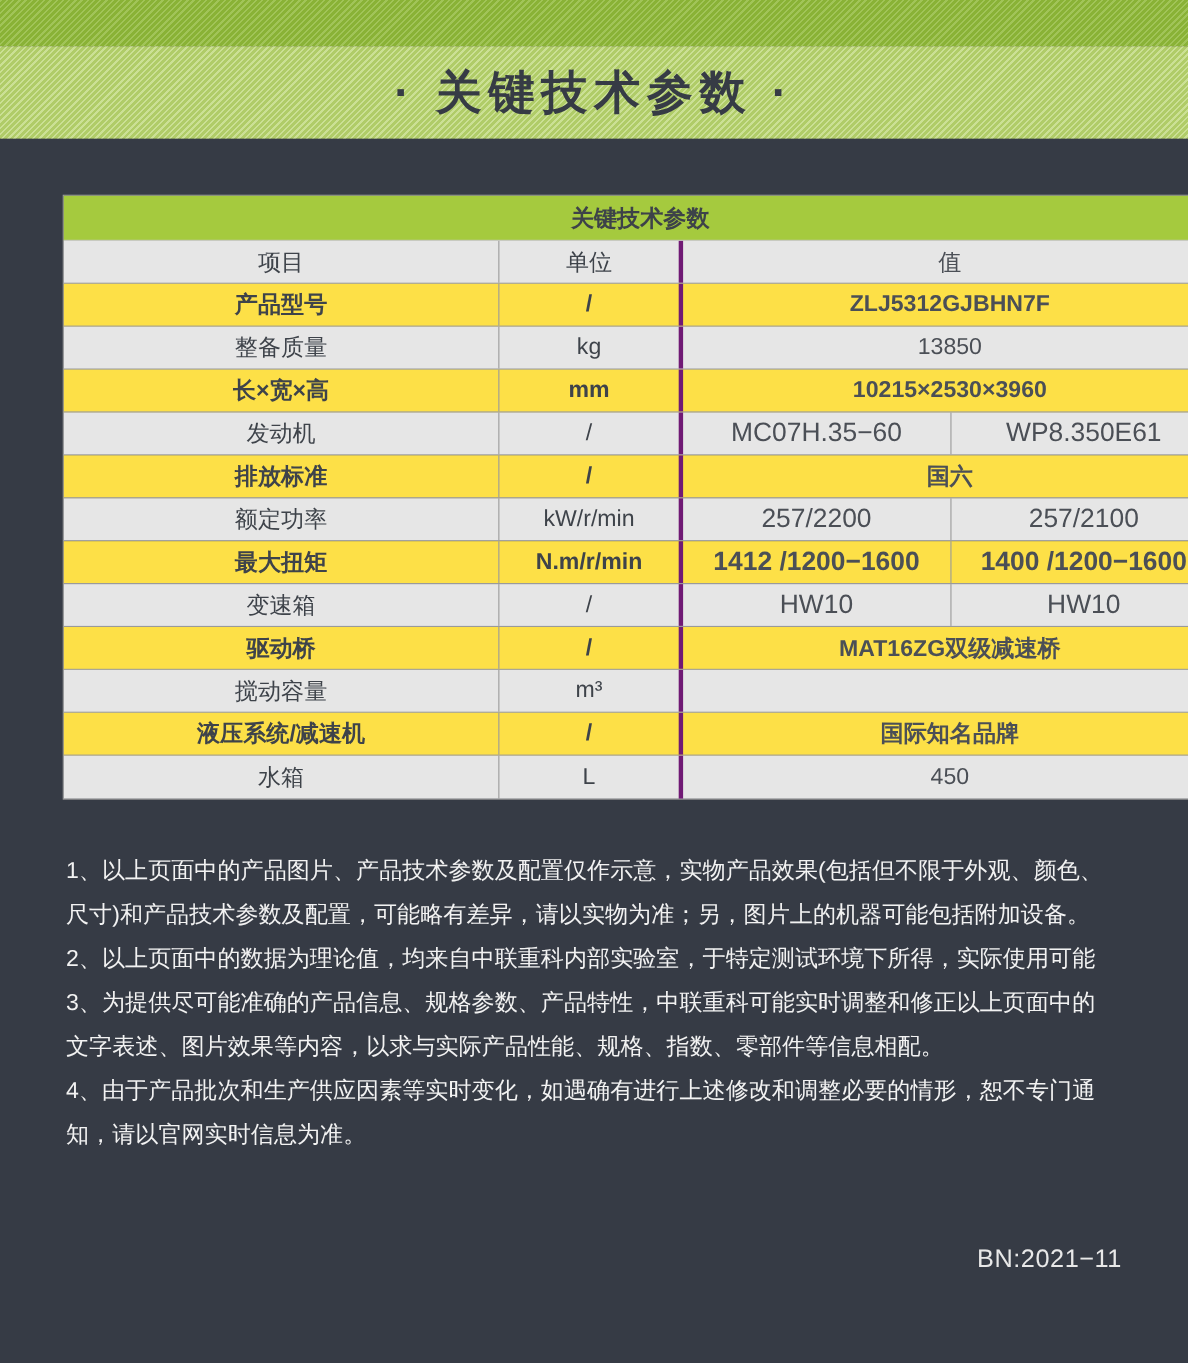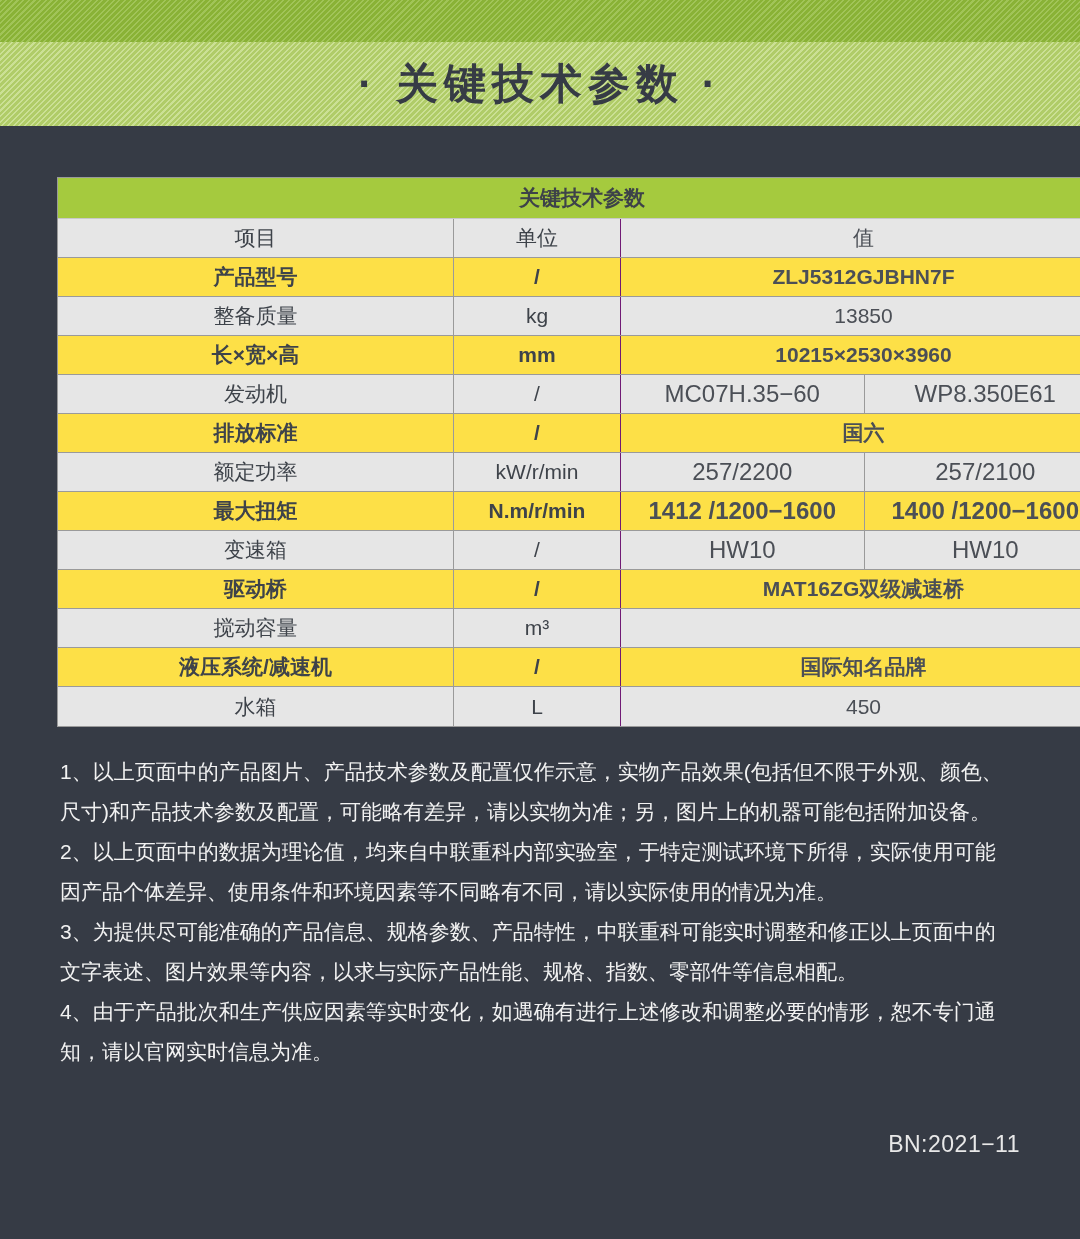--- a/index.html
+++ b/index.html
@@ -59,33 +59,33 @@
   .t-row { display: flex; height: 39px; border-bottom: 1px solid #9a9a9a; }
   .t-row:last-child { border-bottom: none; }
   .t-row.gray  { background: #e6e6e6; }
   .t-row.white { background: #fde047; font-weight: bold; }
   .c {
     display: flex; align-items: center; justify-content: center;
     color: #3e434a;
     text-align: center;
   }
   .c.item { width: 396px; border-right: 1px solid #9a9a9a; }
-  .c.unit { width: 167px; border-right: 1px solid #701a75; }
+  .c.unit { width: 167px; border-right: 4px solid #701a75; }
   .c.val  { flex: 1; color: #4b4f56; }
   .val-split { flex: 1; display: flex; height: 100%; }
   .val-split .half {
     width: 50%; display: flex; align-items: center; justify-content: center;
     color: #4b4f56; font-size: 24px;
   }
   .val-split .half + .half { border-left: 1px solid #9a9a9a; }
 
   
   .notes {
     position: absolute;
-    left: 60px; top: 752px;
+    left: 60px; top: 772px;
     width: 958px;
     color: #f2f2f2;
     font-size: 21px;
   }
   .note-line { line-height: 40px; white-space: nowrap; }
 
   
   .bn {
     position: absolute;
     right: 60px; top: 1131px;
@@ -196,21 +196,20 @@
       <div class="c item">水箱</div>
       <div class="c unit">L</div>
       <div class="c val">450</div>
     </div>
   </section>
 
   <section class="notes">
     <div class="note-line">1、以上页面中的产品图片、产品技术参数及配置仅作示意，实物产品效果(包括但不限于外观、颜色、</div>
     <div class="note-line">尺寸)和产品技术参数及配置，可能略有差异，请以实物为准；另，图片上的机器可能包括附加设备。</div>
     <div class="note-line">2、以上页面中的数据为理论值，均来自中联重科内部实验室，于特定测试环境下所得，实际使用可能</div>
-    <div class="note-line">因产品个体差异、使用条件和环境因素等不同略有不同，请以实际使用的情况为准。</div>
     <div class="note-line">3、为提供尽可能准确的产品信息、规格参数、产品特性，中联重科可能实时调整和修正以上页面中的</div>
     <div class="note-line">文字表述、图片效果等内容，以求与实际产品性能、规格、指数、零部件等信息相配。</div>
     <div class="note-line">4、由于产品批次和生产供应因素等实时变化，如遇确有进行上述修改和调整必要的情形，恕不专门通</div>
     <div class="note-line">知，请以官网实时信息为准。</div>
   </section>
 
   <div class="bn">BN:2021−11</div>
 
 </div>
 

